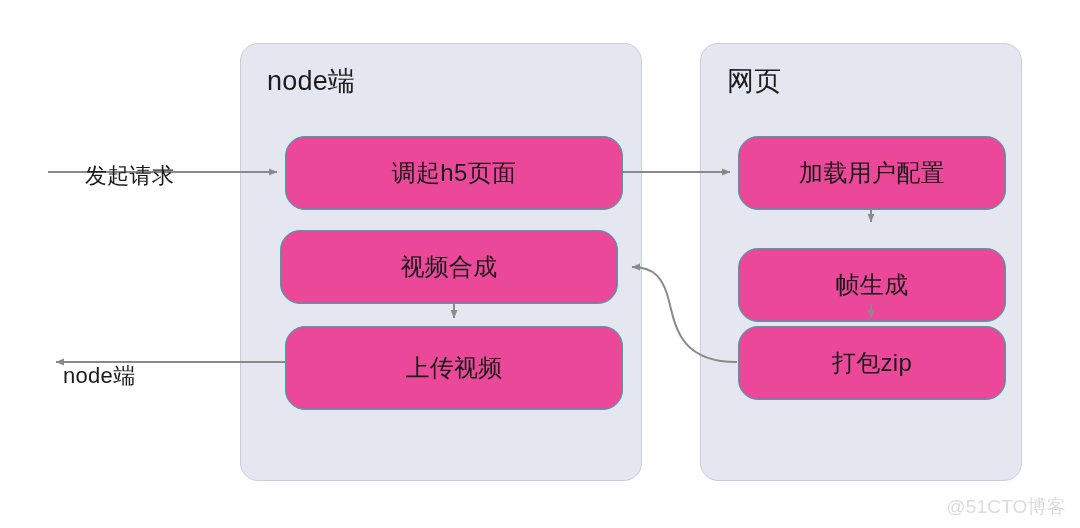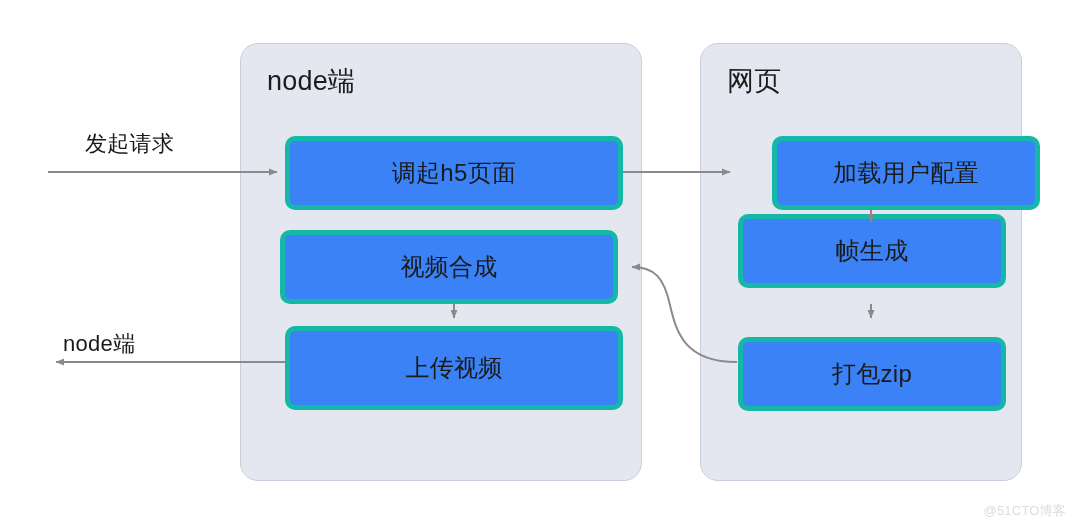--- a/index.html
+++ b/index.html
@@ -58,62 +58,63 @@
     font-size: 27px;
     line-height: 30px;
     color: #1c1c1c;
     white-space: nowrap;
     letter-spacing: 0.2px;
   }
 
   
   .node-box {
     position: absolute;
-    background: #3b82f6;
-    border: 5px solid #14b8a6;
-    border-radius: 10px;
+    background: #ec4899;
+    border: 1px solid #14b8a6;
+    border-radius: 20px;
     box-sizing: border-box;
     display: flex;
     align-items: center;
     justify-content: center;
     color: #1a1a1a;
     font-size: 24px;
     line-height: 1;
     letter-spacing: 0.3px;
     white-space: nowrap;
   }
 
   
   #box-h5      { left: 285px; top: 136px; width: 338px; height: 74px; }
   #box-merge   { left: 280px; top: 230px; width: 338px; height: 74px; }
   #box-upload  { left: 285px; top: 326px; width: 338px; height: 84px; }
 
   
-  #box-config  { left: 738px; top: 136px; width: 268px; height: 74px; margin-left: 34px; }
-  #box-frame   { left: 738px; top: 214px; width: 268px; height: 74px; }
-  #box-zip     { left: 738px; top: 337px; width: 268px; height: 74px; }
+  #box-config  { left: 738px; top: 136px; width: 268px; height: 74px; }
+  #box-frame   { left: 738px; top: 248px; width: 268px; height: 74px; }
+  #box-zip     { left: 738px; top: 326px; width: 268px; height: 74px; }
 
   
   .edge-label {
     position: absolute;
     font-size: 22px;
     line-height: 26px;
     color: #1a1a1a;
     white-space: nowrap;
     letter-spacing: 0.3px;
+    margin-top: 32px;
   }
   #label-request { left: 85px; top: 131px; }
   #label-return  { left: 63px; top: 331px; }
 
   
   #watermark {
     position: absolute;
     right: 14px;
     bottom: 8px;
-    font-size: 13px;
+    font-size: 19px;
     color: #dcdcdc;
     white-space: nowrap;
     letter-spacing: 0.2px;
   }
 </style>
 </head>
 <body>
 
 <div id="canvas">
 

